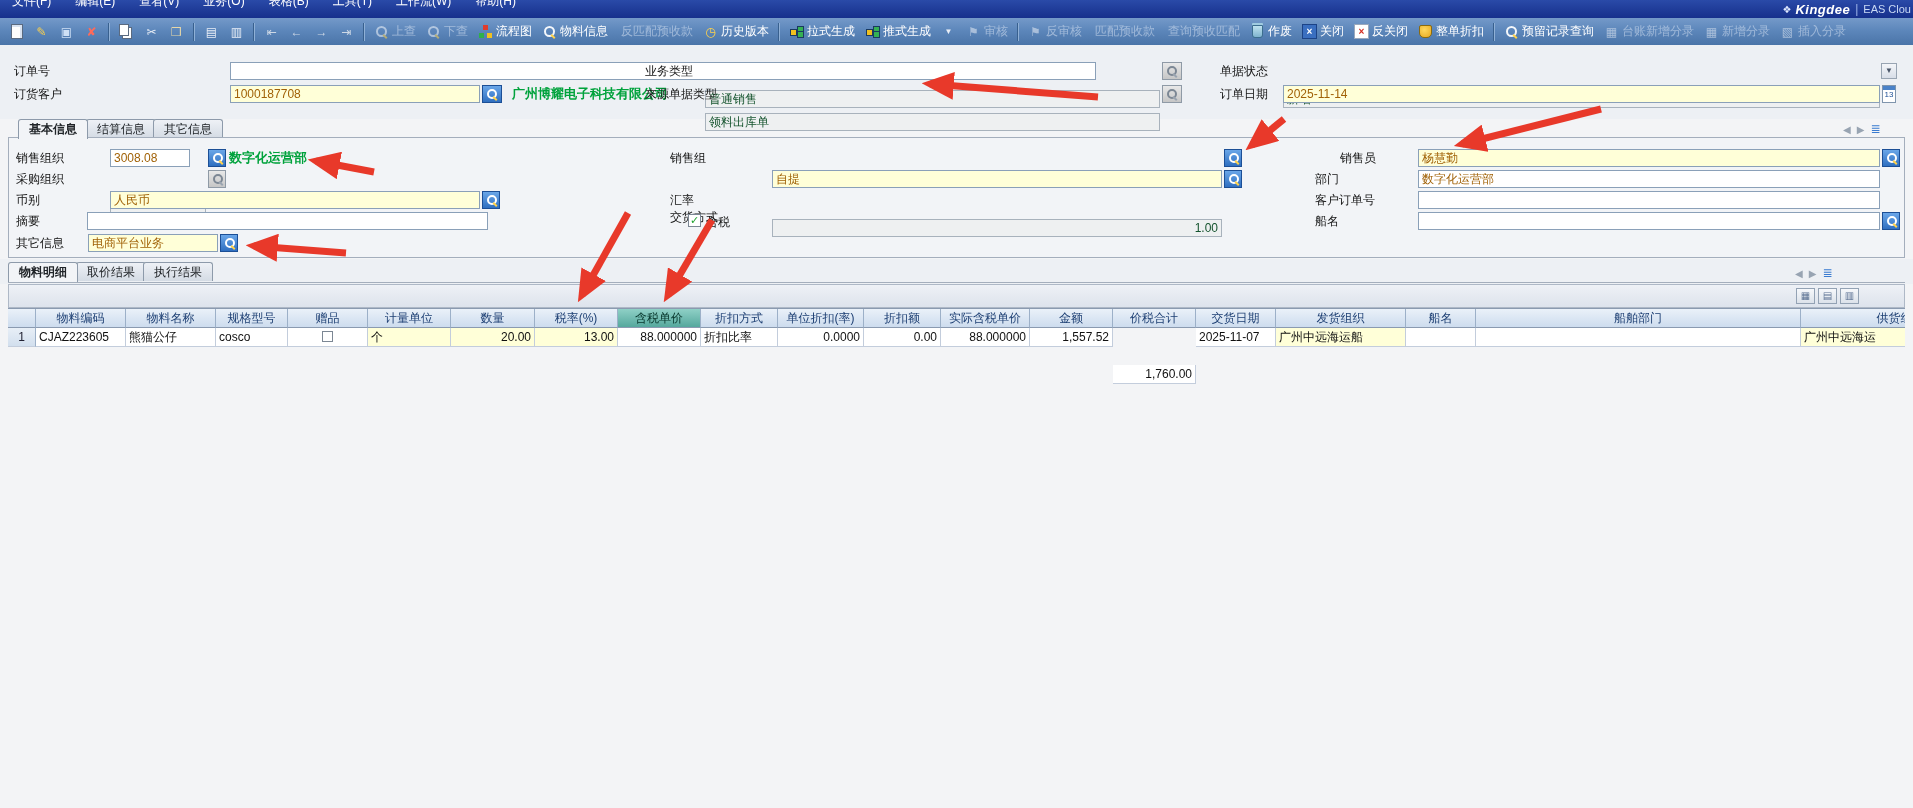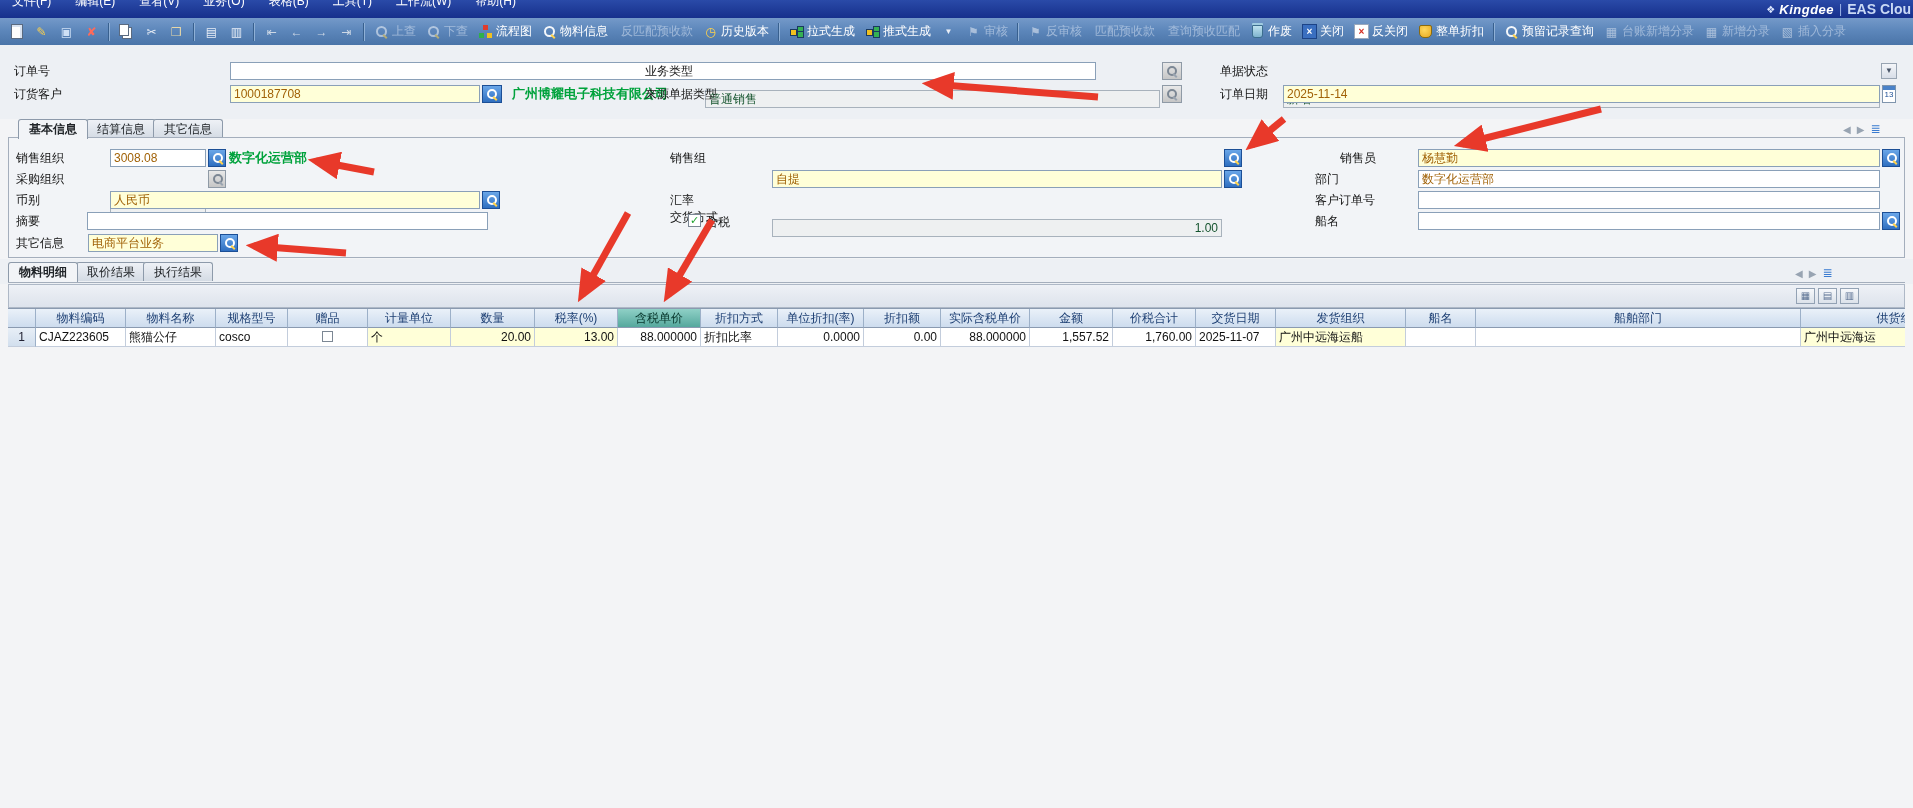--- a/index.html
+++ b/index.html
@@ -7,21 +7,21 @@
   .screen{position:relative;width:1913px;height:808px;background:#f3f4f6;overflow:hidden;font-size:12px;}
 
   
   .menubar{position:absolute;left:0;top:0;width:1913px;height:18px;
     background:linear-gradient(#2a4aa8,#16308c);display:flex;align-items:center;}
   .menubar .mi{color:#fff;font-size:12px;padding:0 12px;height:35px;line-height:18px;cursor:default;}
   .brand{position:absolute;right:2px;top:0;height:18px;display:flex;align-items:center;color:#fff;}
   .brand .spark{color:#dfe9ff;font-size:10px;margin-right:4px;}
   .brand .kd{font-style:italic;font-weight:bold;font-size:13px;letter-spacing:.5px;}
   .brand .sep{margin:0 5px;color:#9db4e8;}
-  .brand .eas{color:#c9d9f5;font-size:14px;font-weight:bold;}
+  .brand .eas{color:#c9d9f5;font-size:11px;}
 
   
   .toolbar{position:absolute;left:0;top:18px;width:1913px;height:27px;
     background:linear-gradient(#7499c9 0%,#5d87bb 45%,#4a74a8 100%);
     display:flex;align-items:center;padding-left:4px;box-sizing:border-box;white-space:nowrap;}
   .tbtn{display:inline-flex;align-items:center;height:22px;padding:0 4px;margin:0 1px;border-radius:2px;color:#fff;font-size:12px;}
   .tbtn .lab{margin-left:3px;}
   .tbtn.dis{opacity:.55;}
   .tbtn.dis .lab{color:#d7e2f2;}
   .tsep{display:inline-block;width:1px;height:18px;background:#38608e;border-right:1px solid #8fb0d6;margin:0 4px;}
@@ -332,20 +332,21 @@
     <div class="flabel" style="left:14px;top:40px;">订货客户</div>
     <div class="fbox yellow" style="left:230px;top:40px;width:250px;">1000187708</div>
     <div class="lkp" style="left:482px;top:40px;"></div>
     <div class="greentxt" style="left:512px;top:40px;">广州博耀电子科技有限公司</div>
 
     <div class="flabel" style="left:645px;top:17px;">业务类型</div>
     <div class="fbox dis" style="left:705px;top:17px;width:455px;">普通销售</div>
     <div class="lkp gray" style="left:1162px;top:17px;"></div>
 
     <div class="flabel" style="left:645px;top:40px;">来源单据类型</div>
+    <div class="fbox dis" style="left:705px;top:40px;width:455px;">领料出库单</div>
     <div class="lkp gray" style="left:1162px;top:40px;"></div>
 
     <div class="flabel" style="left:1220px;top:17px;">单据状态</div>
     <div class="fbox dis" style="left:1283px;top:17px;width:597px;">新增</div>
     <div class="ddbtn" style="left:1881px;top:18px;">▼</div>
 
     <div class="flabel" style="left:1220px;top:40px;">订单日期</div>
     <div class="fbox yellow" style="left:1283px;top:40px;width:597px;">2025-11-14</div>
     <div class="calbtn" style="left:1882px;top:40px;">13</div>
   </div>
@@ -355,21 +356,21 @@
   <div class="tab" style="left:153px;top:119px;">其它信息</div>
   <div class="navclus" style="left:1843px;top:122px;">
     <span>◀</span>
     <span>▶</span>
     <span class="lst">≣</span>
   </div>
 
   <div class="panel"></div>
 
   <div class="flabel" style="left:16px;top:149px;">销售组织</div>
-  <div class="fbox" style="left:110px;top:149px;width:96px;">3008.08</div>
+  <div class="fbox" style="left:110px;top:149px;width:80px;">3008.08</div>
   <div class="lkp" style="left:208px;top:149px;width:18px;"></div>
   <div class="greentxt" style="left:229px;top:149px;">数字化运营部</div>
 
   <div class="flabel" style="left:16px;top:170px;">采购组织</div>
   <div class="fbox dis" style="left:110px;top:170px;width:96px;"></div>
   <div class="lkp gray" style="left:208px;top:170px;width:18px;"></div>
 
   <div class="flabel" style="left:16px;top:191px;">币别</div>
   <div class="fbox yellow" style="left:110px;top:191px;width:370px;">人民币</div>
   <div class="lkp" style="left:482px;top:191px;width:18px;"></div>
@@ -456,21 +457,21 @@
         <div class="td" style="width: 80px; text-align: center;"><span class="cbx"></span></div>
         <div class="td yel" style="width: 83px; text-align: left;">个</div>
         <div class="td yel" style="width: 84px; text-align: right;">20.00</div>
         <div class="td yel" style="width: 83px; text-align: right;">13.00</div>
         <div class="td" style="width: 83px; text-align: right;">88.000000</div>
         <div class="td" style="width: 77px; text-align: left;">折扣比率</div>
         <div class="td" style="width: 86px; text-align: right;">0.0000</div>
         <div class="td" style="width: 77px; text-align: right;">0.00</div>
         <div class="td" style="width: 89px; text-align: right;">88.000000</div>
         <div class="td" style="width: 83px; text-align: right;">1,557.52</div>
-        <div class="td" style="width: 83px; text-align: right;">1,760.00</div>
+        <div class="td" style="width: 83px; text-align: right; margin-top: 37px;">1,760.00</div>
         <div class="td" style="width: 80px; text-align: left;">2025-11-07</div>
         <div class="td yel" style="width: 130px; text-align: left;">广州中远海运船</div>
         <div class="td" style="width: 70px; text-align: left;"></div>
         <div class="td" style="width: 325px; text-align: left;"></div>
         <div class="td yel" style="width: 200px; text-align: left;">广州中远海运</div>
       </div>
     </div>
 
   <svg class="arrows" viewBox="0 0 1913 808">
     <defs>

